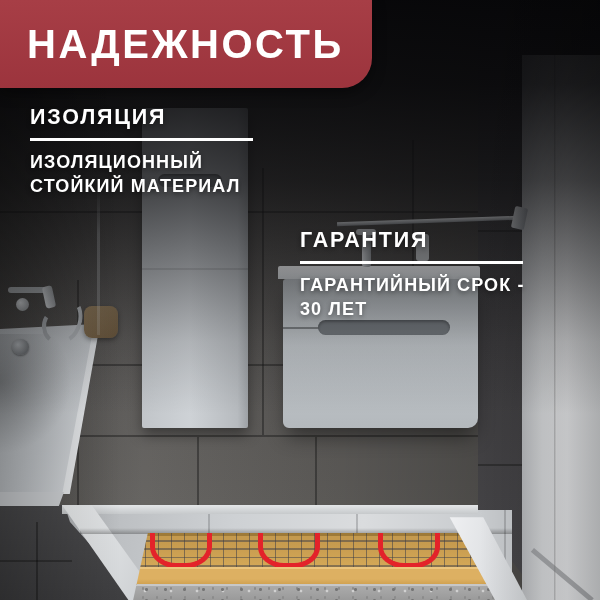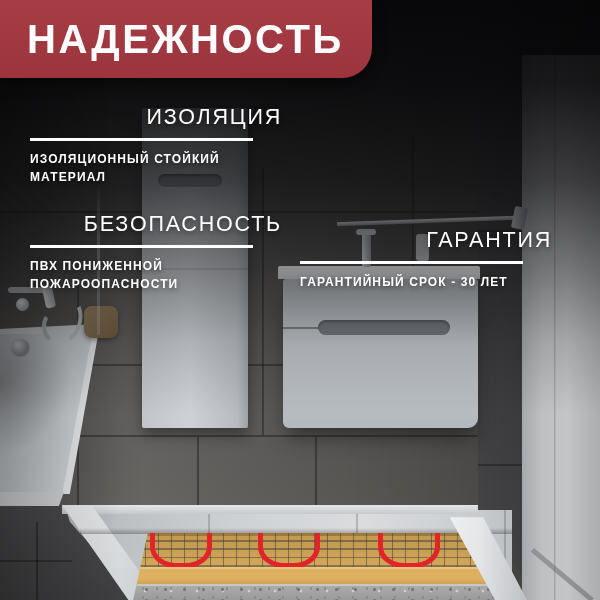--- a/index.html
+++ b/index.html
@@ -120,33 +120,33 @@
     background:radial-gradient(circle at 35% 35%,#b9bdc1,#5e6165);box-shadow:0 1px 2px rgba(0,0,0,.4);}
   .wood-box{left:84px;top:306px;width:34px;height:32px;border-radius:8px;
     background:linear-gradient(145deg,#96805f,#6b573d);box-shadow:0 2px 5px rgba(0,0,0,.4);}
   .glass-edge{left:97px;top:180px;width:3px;height:155px;
     background:linear-gradient(180deg,rgba(235,240,245,0),rgba(235,240,245,.38) 35%,rgba(235,240,245,.15));}
 
   
   .shade{left:0;top:0;width:600px;height:600px;
     background:linear-gradient(90deg,rgba(0,0,0,.28) 0%,transparent 20%,transparent 80%,rgba(0,0,0,.22) 100%),
                linear-gradient(180deg,rgba(5,5,7,.95) 0%,rgba(7,7,9,.90) 14%,rgba(10,10,12,.72) 30%,rgba(14,14,16,.42) 45%,rgba(16,16,18,.16) 57%,rgba(0,0,0,0) 69%);}
-  .banner{left:0;top:0;width:345px;height:78px;padding-left:27px;
+  .banner{left:0;top:0;width:345px;height:88px;padding-left:27px;
     background:linear-gradient(180deg,#a73e46,#9c343d);border-radius:0 0 30px 0;
     box-shadow:0 5px 14px rgba(0,0,0,.4);display:flex;align-items:center;}
   .banner-title{position:static;color:#fff;font-size:40px;font-weight:700;letter-spacing:2.5px;white-space:nowrap;}
   .feature{width:252px;color:#fff;text-shadow:0 2px 5px rgba(0,0,0,.45);}
   .f1{left:30px;top:104px;} .f2{left:300px;top:104px;}
   .f3{left:30px;top:211px;} .f4{left:300px;top:211px;margin-top:16px;}
-  .feature-heading{position:static;display:block;font-size:21.5px;font-weight:400;
-    letter-spacing:1.8px;line-height:26px;text-align:right;}
+  .feature-heading{position:static;display:block;font-size:21.5px;font-weight:700;
+    letter-spacing:1.8px;line-height:26px;}
   .feature-rule{position:static;display:block;width:223px;height:3px;background:#fff;
     margin:8px 0 9px 0;}
-  .feature-body{position:static;display:block;font-size:12px;font-weight:700;
-    letter-spacing:1.1px;line-height:18px;max-width:252px;}
+  .feature-body{position:static;display:block;font-size:18px;font-weight:700;
+    letter-spacing:1.1px;line-height:24px;max-width:252px;}
 </style>
 </head>
 <body>
 
 <div class="stage">
 
   <div class="wall-left"></div>
   <div class="wall-right"></div>
   <div class="grout gh1"></div>
   <div class="grout gh2"></div>
@@ -212,24 +212,19 @@
 
   <div class="banner">
     <span class="banner-title">НАДЕЖНОСТЬ</span>
   </div>
 
   <div class="feature f1">
     <span class="feature-heading">ИЗОЛЯЦИЯ</span>
     <span class="feature-rule"></span>
     <span class="feature-body">ИЗОЛЯЦИОННЫЙ СТОЙКИЙ МАТЕРИАЛ</span>
   </div>
-  <div class="feature f3">
-    <span class="feature-heading">БЕЗОПАСНОСТЬ</span>
-    <span class="feature-rule"></span>
-    <span class="feature-body">ПВХ ПОНИЖЕННОЙ ПОЖАРООПАСНОСТИ</span>
-  </div>
   <div class="feature f4">
     <span class="feature-heading">ГАРАНТИЯ</span>
     <span class="feature-rule"></span>
     <span class="feature-body">ГАРАНТИЙНЫЙ СРОК - 30 ЛЕТ</span>
   </div>
 
 </div>
 
 </body></html>

